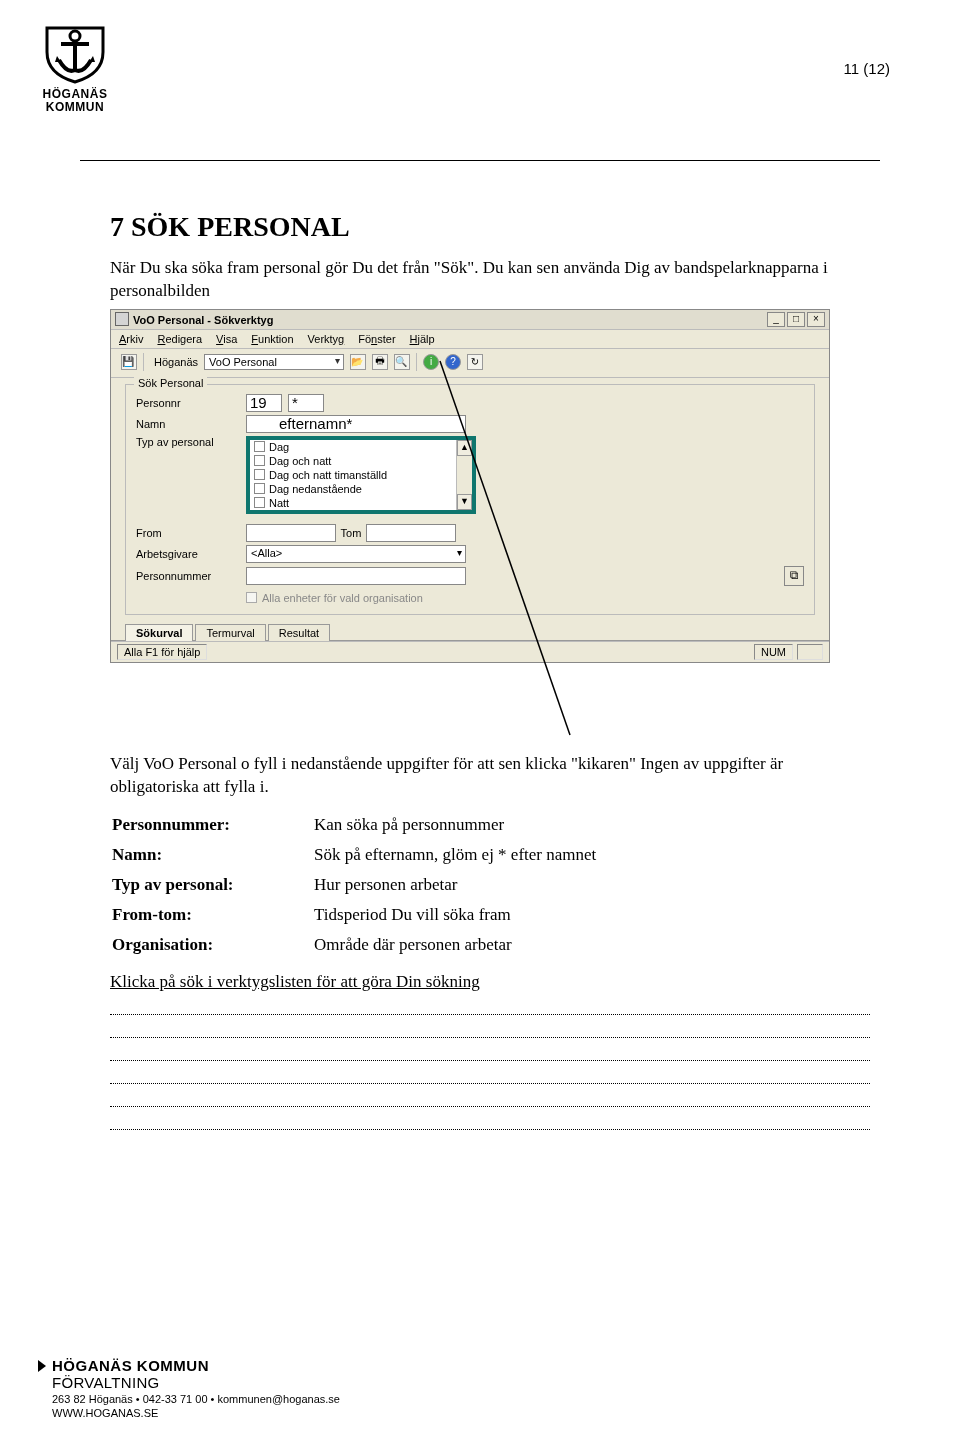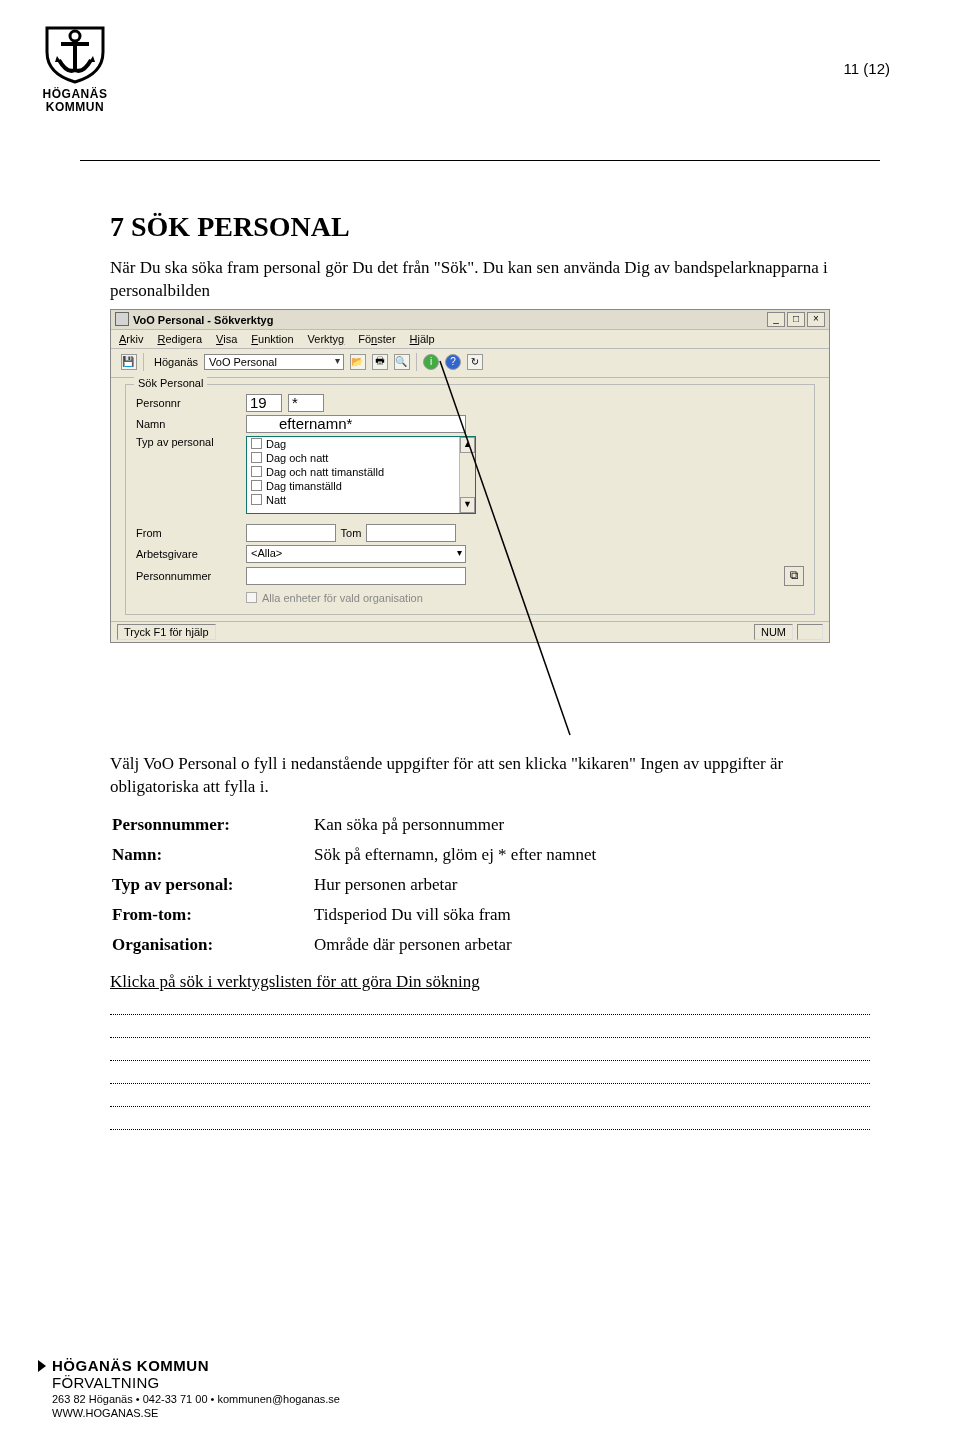--- a/index.html
+++ b/index.html
@@ -147,21 +147,21 @@
   .txt {
     border: 1px solid #888;
     background: #fff;
     padding: 1px 3px;
     height: 18px;
     font-size: 15px;
   }
   .txt.small { width: 36px; }
   .txt.mid { width: 220px; padding-left: 32px; }
   .listbox {
-    border: 1px solid #0f766e;
+    border: 4px solid #0f766e;
     background: #fff;
     width: 230px;
     height: 78px;
     overflow: hidden;
     position: relative;
   }
   .listbox .li-item {
     padding: 1px 4px;
     display: flex; align-items: center; gap: 4px;
   }
@@ -369,21 +369,21 @@
                 <div class="li-item">
                     <span class="cb"></span>
                     <span>Dag och natt</span>
                   </div>
                 <div class="li-item">
                     <span class="cb"></span>
                     <span>Dag och natt timanställd</span>
                   </div>
                 <div class="li-item">
                     <span class="cb"></span>
-                    <span>Dag timanställd</span>
+                    <span>Dag nedanstående</span>
                   </div>
                 <div class="li-item">
                     <span class="cb"></span>
                     <span>Natt</span>
                   </div>
                 <div class="sb">
                   <div class="arr">▲</div>
                   <div class="arr">▼</div>
                 </div>
               </div>
@@ -408,23 +408,28 @@
               <div class="tree-btn">⧉</div>
             </div>
 
             <div class="chk-row">
               <span class="chk-box"></span>
               <span>Alla enheter för vald organisation</span>
             </div>
           </div>
         </div>
 
+        <div class="tabs">
+          <div class="tab active">Sökurval</div>
+          <div class="tab">Termurval</div>
+          <div class="tab">Resultat</div>
+        </div>
 
         <div class="statusbar">
-          <span class="cell">Tryck F1 för hjälp</span>
+          <span class="cell">Alla F1 för hjälp</span>
           <div style="display:flex; gap:4px;">
             <span class="cell">NUM</span>
             <span class="cell" style="width:26px;"></span>
           </div>
         </div>
       </div>
 
       <svg class="arrow-line" style="left:0;top:0;" width="720" height="430">
         <line x1="330" y1="52" x2="460" y2="426" stroke="#000" stroke-width="1.5"></line>
       </svg>

